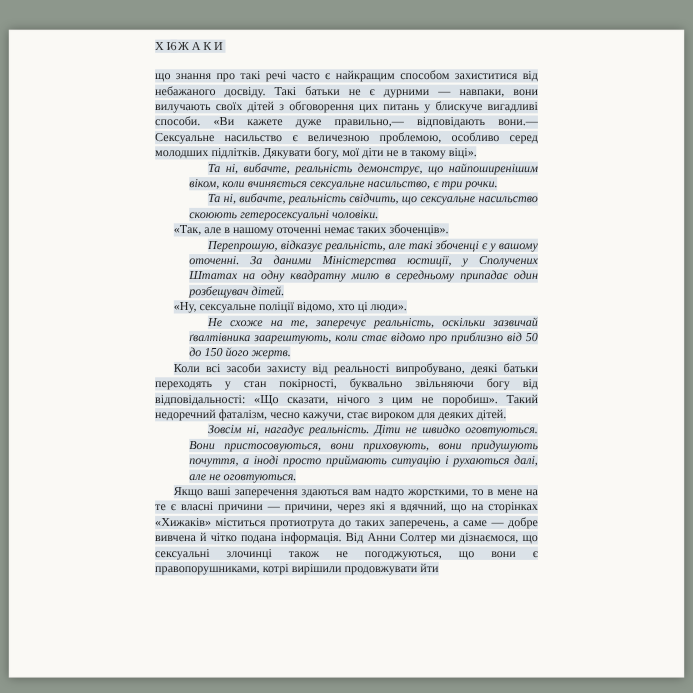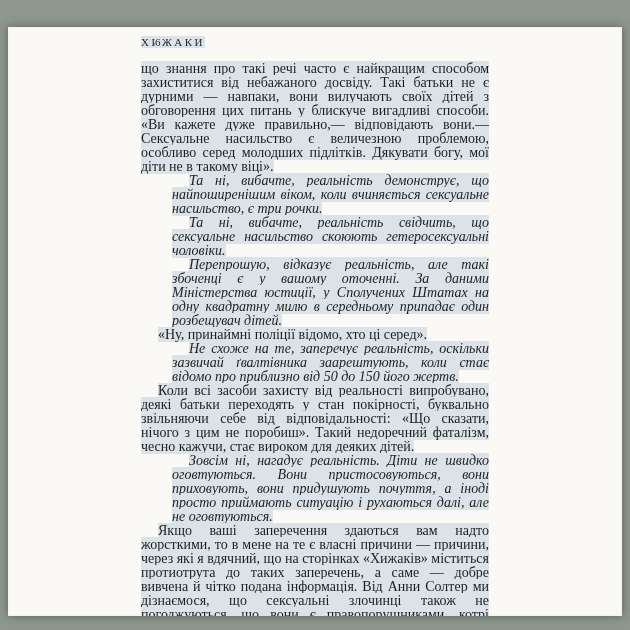--- a/index.html
+++ b/index.html
@@ -32,21 +32,21 @@
   .runhead{
     display:block;
     text-align:left;
     letter-spacing:2.5px;
   }
   .body{margin-top:11px;}
   p.para{
     margin:0;
     text-align:justify;
     text-indent:17px;
-    font-size:14px;
+    font-size:11px;
     line-height:14px;
     color:#1e1e1e;
   }
   p.first{text-indent:0;}
   p.italic{font-style:italic;margin-left:31px;}
   .hl{
     background:#dbe2e8;
     box-decoration-break:clone;
     -webkit-box-decoration-break:clone;
   }
@@ -60,23 +60,24 @@
 
       <div class="header">
         <span class="pagenum"><span class="hl">6</span></span>
         <span class="runhead"><span class="hl">ХИЖАКИ</span></span>
       </div>
 
       <div class="body">
         <p class="para first"><span class="hl">що знання про такі речі часто є найкращим способом захиститися від небажаного досвіду. Такі батьки не є дурними — навпаки, вони вилучають своїх дітей з обговорення цих питань у блискуче вигадливі способи. «Ви кажете дуже правильно,— відповідають вони.— Сексуальне насильство є величезною проблемою, особливо серед молодших підлітків. Дякувати богу, мої діти не в такому віці».</span></p>
         <p class="para italic"><span class="hl">Та ні, вибачте, реальність демонструє, що найпоширенішим віком, коли вчиняється сексуальне насильство, є три рочки.</span></p>
         <p class="para italic"><span class="hl">Та ні, вибачте, реальність свідчить, що сексуальне насильство скоюють гетеросексуальні чоловіки.</span></p>
+        <p class="para"><span class="hl">«Так, але в нашому оточенні немає таких збоченців».</span></p>
         <p class="para italic"><span class="hl">Перепрошую, відказує реальність, але такі збоченці є у вашому оточенні. За даними Міністерства юстиції, у Сполучених Штатах на одну квадратну милю в середньому припадає один розбещувач дітей.</span></p>
-        <p class="para"><span class="hl">«Ну, принаймні поліції відомо, хто ці серед».</span></p>
+        <p class="para"><span class="hl">«Ну, сексуальне поліції відомо, хто ці люди».</span></p>
         <p class="para italic"><span class="hl">Не схоже на те, заперечує реальність, оскільки зазвичай ґвалтівника заарештують, коли стає відомо про приблизно від 50 до 150 його жертв.</span></p>
-        <p class="para"><span class="hl">Коли всі засоби захисту від реальності випробувано, деякі батьки переходять у стан покірності, буквально звільняючи себе від відповідальності: «Що сказати, нічого з цим не поробиш». Такий недоречний фаталізм, чесно кажучи, стає вироком для деяких дітей.</span></p>
+        <p class="para"><span class="hl">Коли всі засоби захисту від реальності випробувано, деякі батьки переходять у стан покірності, буквально звільняючи богу від відповідальності: «Що сказати, нічого з цим не поробиш». Такий недоречний фаталізм, чесно кажучи, стає вироком для деяких дітей.</span></p>
         <p class="para italic"><span class="hl">Зовсім ні, нагадує реальність. Діти не швидко оговтуються. Вони пристосовуються, вони приховують, вони придушують почуття, а іноді просто приймають ситуацію і рухаються далі, але не оговтуються.</span></p>
         <p class="para"><span class="hl">Якщо ваші заперечення здаються вам надто жорсткими, то в мене на те є власні причини — причини, через які я вдячний, що на сторінках «Хижаків» міститься протиотрута до таких заперечень, а саме — добре вивчена й чітко подана інформація. Від Анни Солтер ми дізнаємося, що сексуальні злочинці також не погоджуються, що вони є правопорушниками, котрі вирішили продовжувати йти</span></p>
       </div>
 
     </div>
   </div>
 </div>
 
 </body></html>

